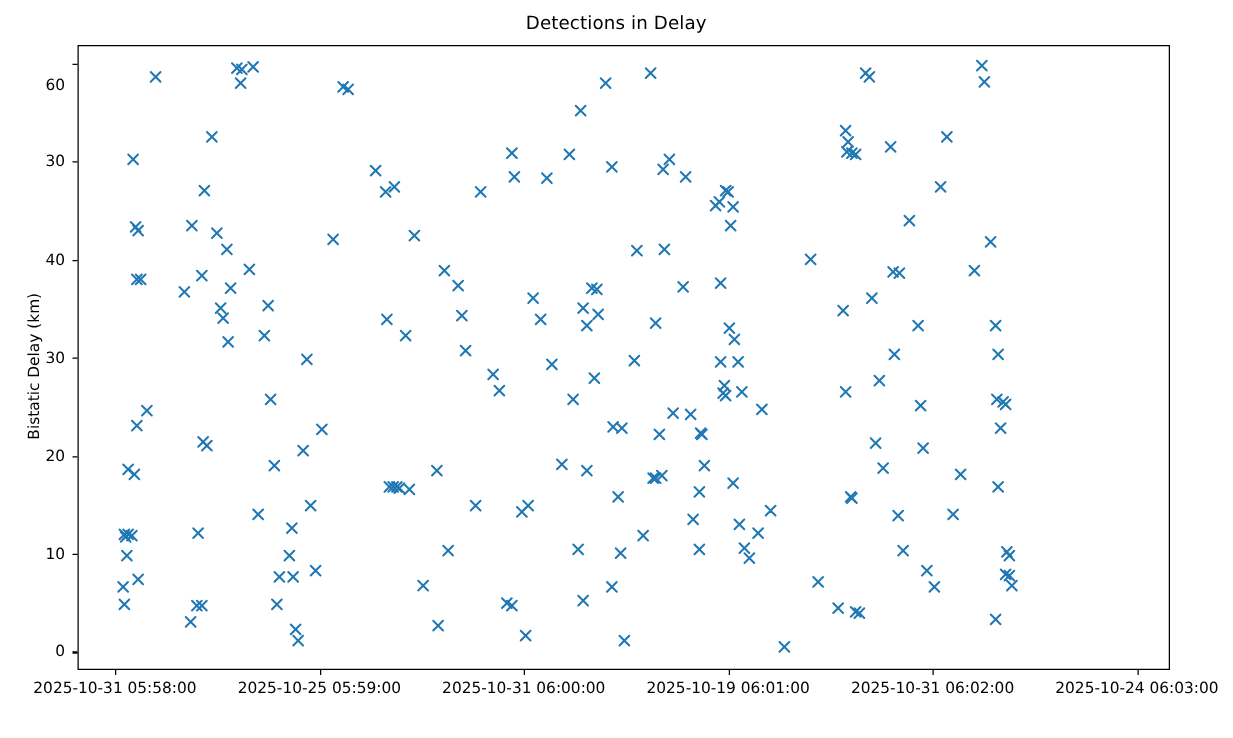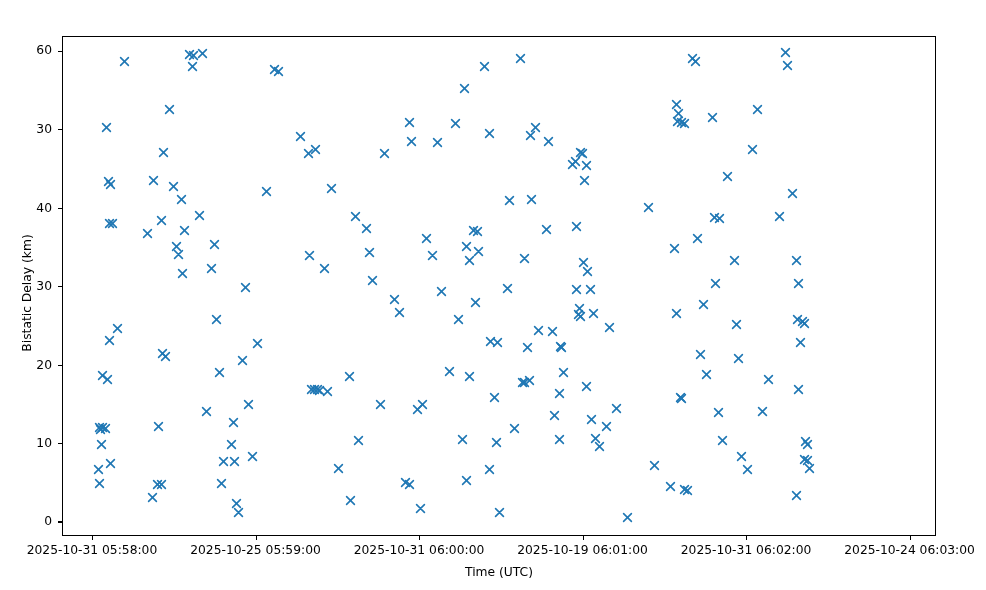--- a/index.html
+++ b/index.html
@@ -101,20 +101,21 @@
     color: #000000;
     transform: rotate(-90deg);
     transform-origin: center center;
   }
 </style>
 </head>
 <body>
 
 <div id="figure">
 
+  <div id="chart-title">Detections in Delay</div>
 
   <div id="plot-area">
       <div class="marker" style="left: 43.6px; top: 90.98px;">
         <svg width="11" height="11" viewBox="0 0 11 11">
           <path d="M1.6 1.6 L9.4 9.4 M9.4 1.6 L1.6 9.4" stroke="#1f77b4" stroke-width="1.6" stroke-linecap="round" fill="none"></path>
         </svg>
       </div>
       <div class="marker" style="left: 45.24px; top: 144.31px;">
         <svg width="11" height="11" viewBox="0 0 11 11">
           <path d="M1.6 1.6 L9.4 9.4 M9.4 1.6 L1.6 9.4" stroke="#1f77b4" stroke-width="1.6" stroke-linecap="round" fill="none"></path>
@@ -1198,19 +1199,18 @@
       <div class="yticklabel" style="top: 443.06px;">10</div>
       <div class="tick-y" style="top: 364.63px;"></div>
       <div class="yticklabel" style="top: 364.63px;">20</div>
       <div class="tick-y" style="top: 286.2px;"></div>
       <div class="yticklabel" style="top: 286.2px;">30</div>
       <div class="tick-y" style="top: 207.76px;"></div>
       <div class="yticklabel" style="top: 207.76px;">40</div>
       <div class="tick-y" style="top: 129.33px;"></div>
       <div class="yticklabel" style="top: 129.33px;">30</div>
       <div class="tick-y" style="top: 50.9px;"></div>
-      <div class="yticklabel" style="top: 50px; text-align: right;">60</div>
+      <div class="yticklabel" style="top: 68px; text-align: right;">60</div>
     </div>
 
-  <div id="xlabel">Time (UTC)</div>
   <div id="ylabel">Bistatic Delay (km)</div>
 
 </div>
 
 </body></html>

